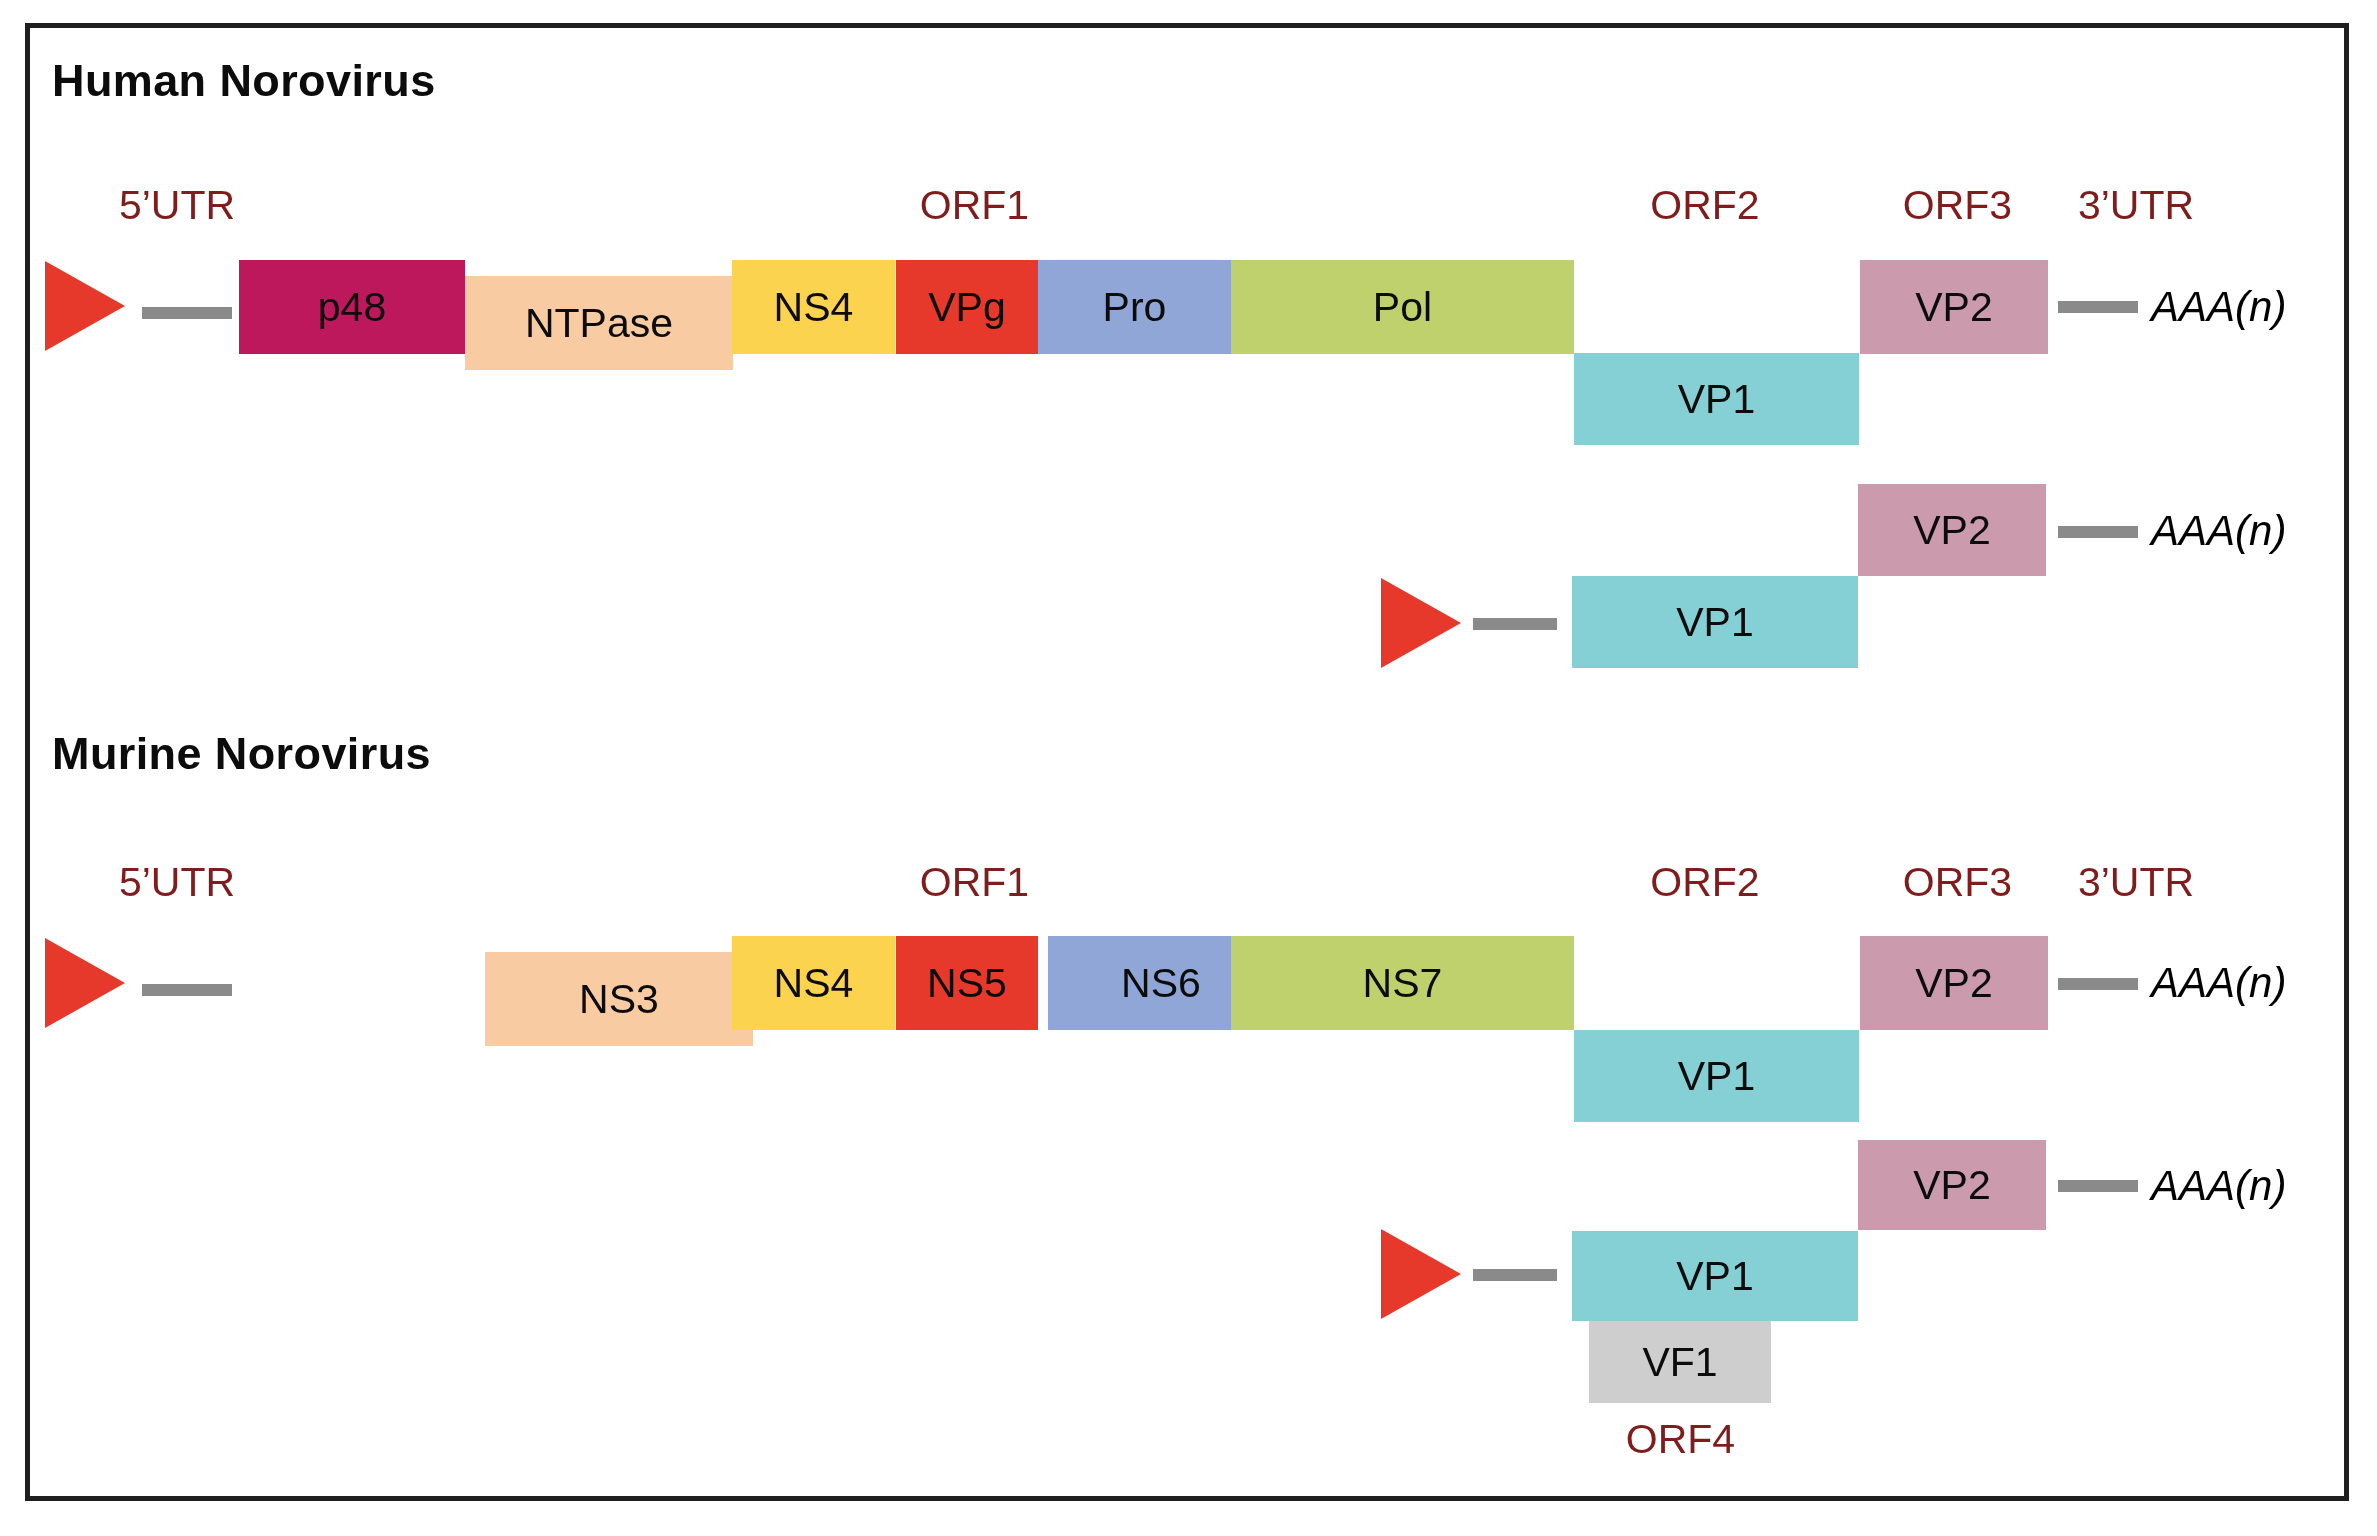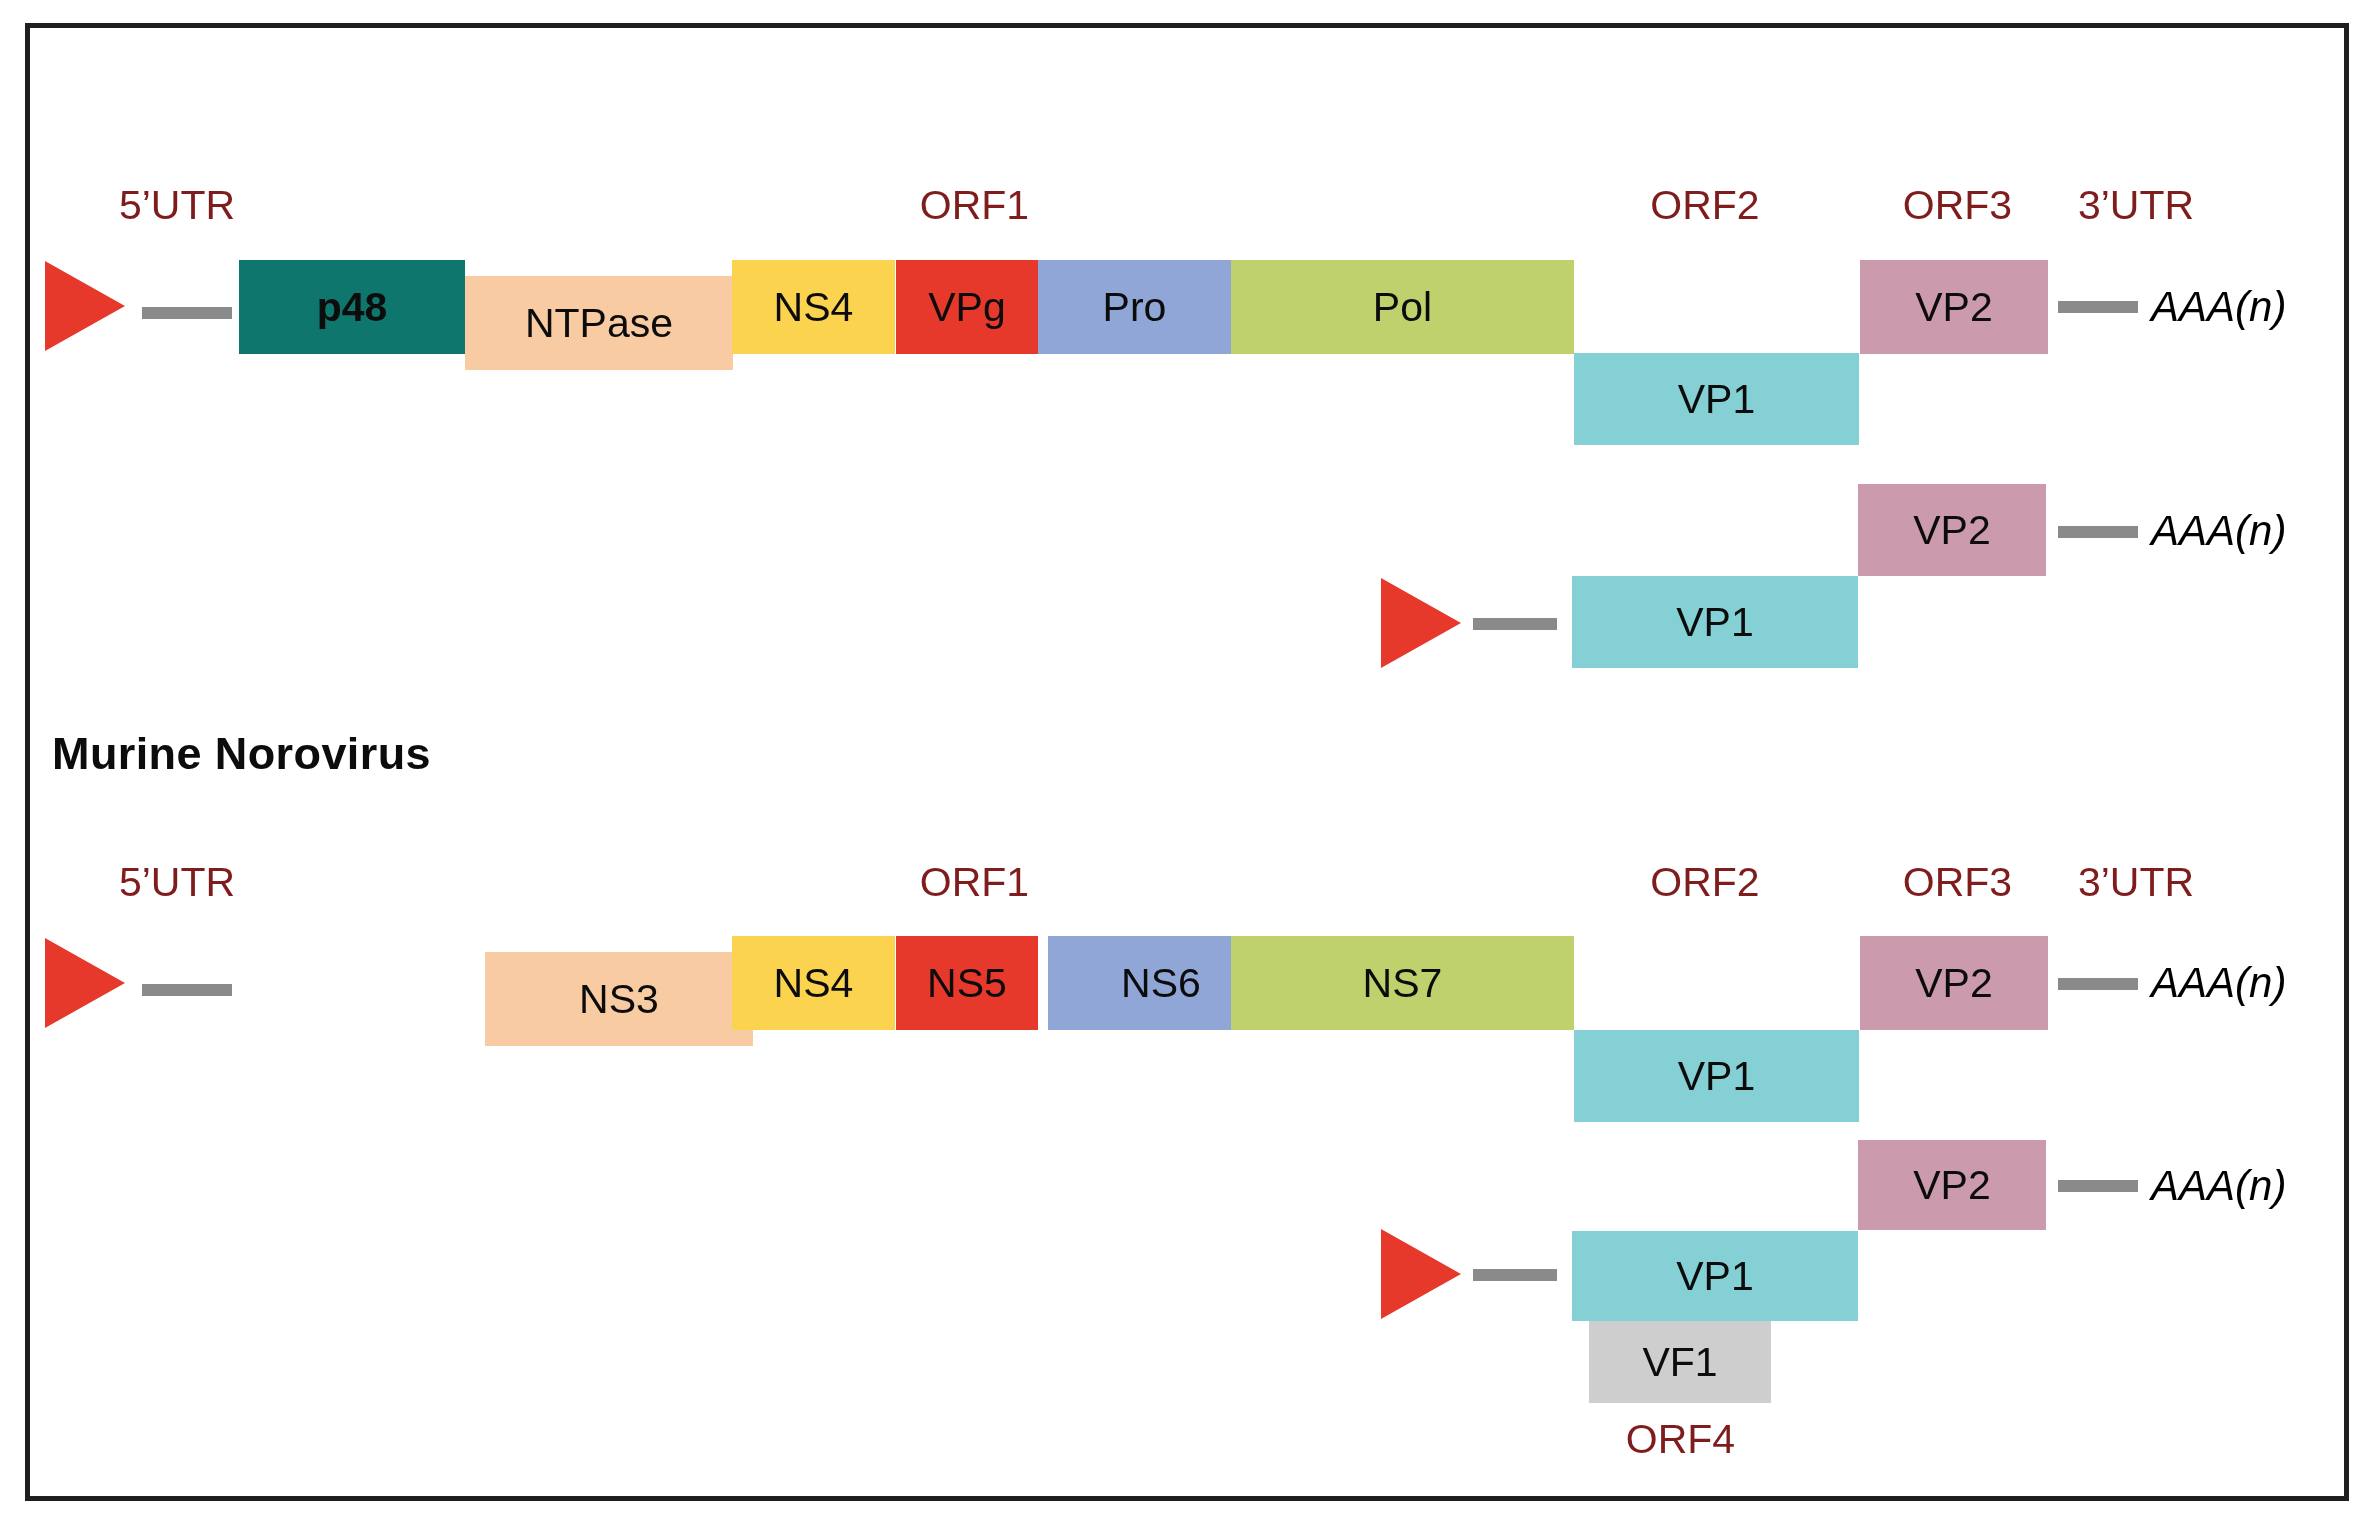--- a/index.html
+++ b/index.html
@@ -32,36 +32,37 @@
     white-space:nowrap;line-height:47px;
   }
   .hline{position:absolute;height:11.7px;background:#8a8a8a;}
   .arrow{
     position:absolute;width:0;height:0;
     border-top:45px solid transparent;
     border-bottom:45px solid transparent;
     border-left:80px solid #e6392b;
   }
   
-  .c-pink  {background:#0f766e;font-weight:bold;}
+  .c-pink  {background:#be185d;}
   .c-peach {background:#f8cba3;margin-top:16px;}
   .c-yellow{background:#fbd34f;}
   .c-red   {background:#e6392b;}
   .c-blue  {background:#8fa6d6;}
   .c-green {background:#bed16c;}
   .c-teal  {background:#84d0d5;}
   .c-mauve {background:#cb9bad;}
   .c-gray  {background:#cecece;}
 </style>
 </head>
 <body>
 
 <div class="canvas">
   <div class="frame"></div>
 
+  <div class="title" style="left:52px;top:55px;">Human Norovirus</div>
 
   <div class="lbl" style="left:86px;top:182px;width:182px;">5’UTR</div>
   <div class="lbl" style="left:897px;top:182px;width:155px;">ORF1</div>
   <div class="lbl" style="left:1622px;top:182px;width:166px;">ORF2</div>
   <div class="lbl" style="left:1874px;top:182px;width:167px;">ORF3</div>
   <div class="lbl" style="left:2049px;top:182px;width:174px;">3’UTR</div>
 
   <div class="arrow" style="left:45px;top:261px;"></div>
   <div class="hline" style="left:142px;top:307px;width:90px;"></div>
 

